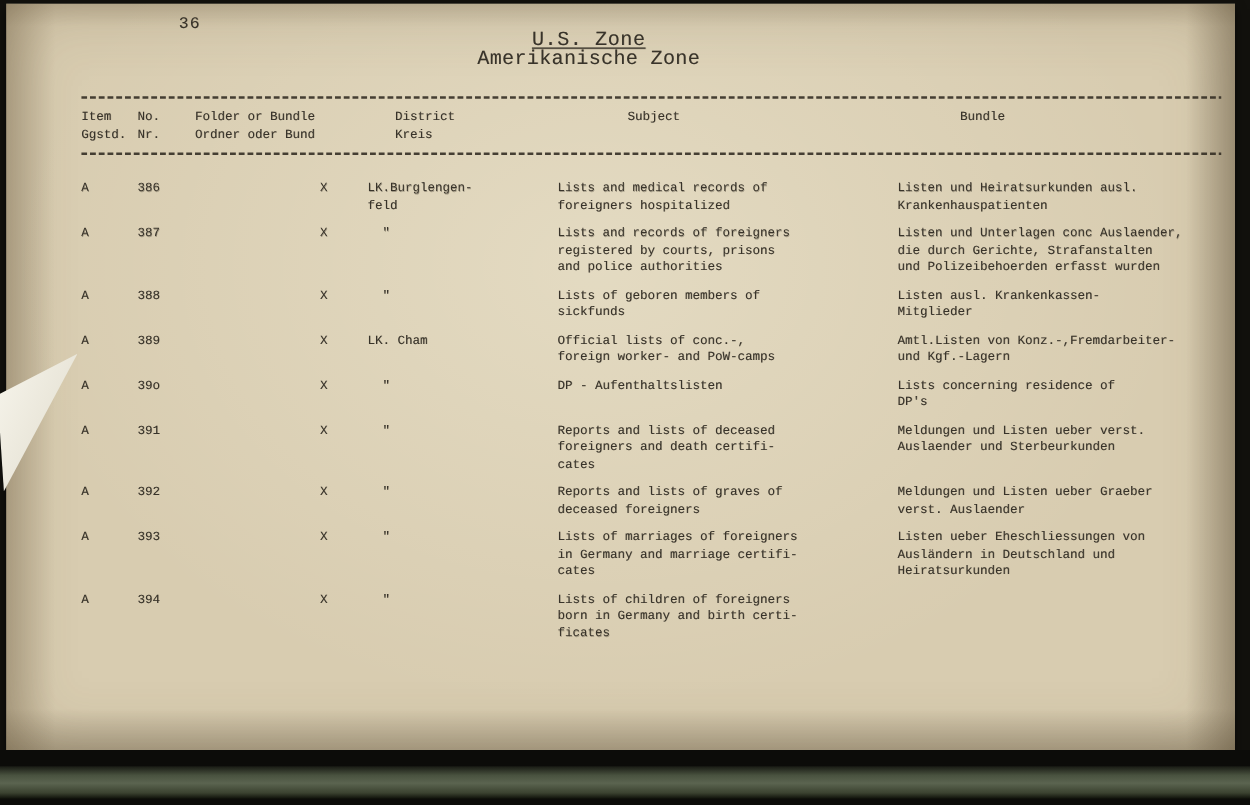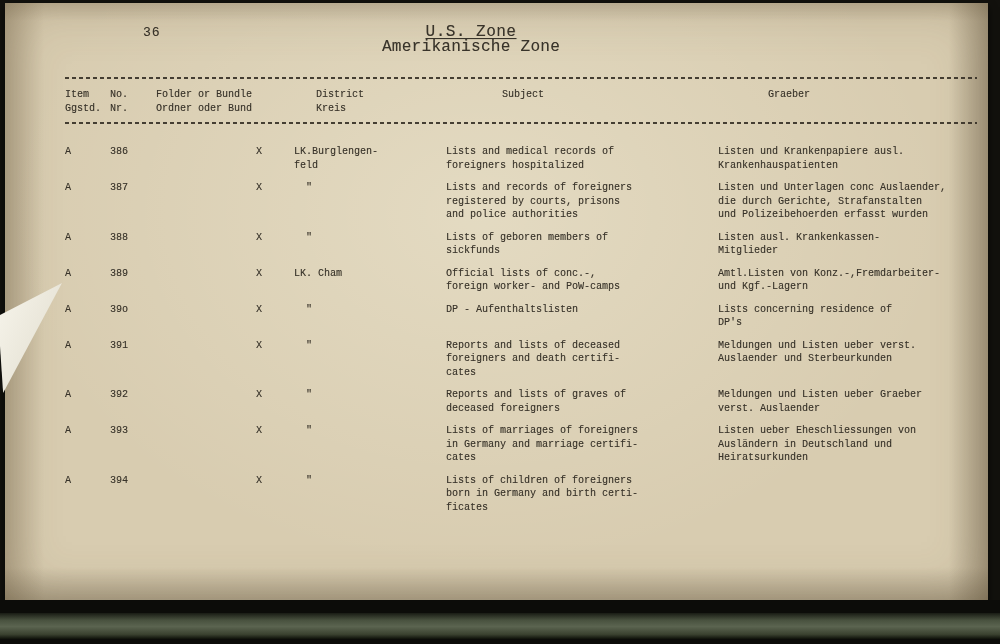--- a/index.html
+++ b/index.html
@@ -13,21 +13,21 @@
     background-color:#d8ccb0;
     background-image:
       radial-gradient(ellipse at 48% 35%, rgba(255,252,235,0.30), rgba(0,0,0,0) 65%),
       linear-gradient(90deg, rgba(92,76,50,0.28), rgba(0,0,0,0) 4%, rgba(0,0,0,0) 96%, rgba(70,58,38,0.35)),
       linear-gradient(180deg, rgba(90,75,50,0.18), rgba(0,0,0,0) 3%, rgba(0,0,0,0) 94%, rgba(60,50,32,0.30));
     box-shadow: inset 0 0 55px rgba(95,75,45,0.30), 0 4px 8px rgba(0,0,0,0.65);
     color:#38332a;
   }
   .typewriter{ text-shadow:0.3px 0.3px 0 rgba(45,40,28,0.35); }
   .pagenum{
-    position:absolute;left:138px;top:22px;font-size:13px;letter-spacing:1px;text-align:center;
+    position:absolute;left:138px;top:8px;font-size:13px;letter-spacing:1px;text-align:center;
   }
   .titleblock{
     position:absolute;left:60px;top:22px;width:812px;text-align:center;
     font-size:16px;line-height:15px;
   }
   .title{ text-decoration:underline; text-underline-offset:2px; letter-spacing:0.5px; display:inline-block;}
   .subtitle{ letter-spacing:0.3px; }
   .dashrule{
     position:absolute;left:60px;width:912px;height:3px;
     background:repeating-linear-gradient(90deg, rgba(52,46,36,0.9) 0 4.5px, rgba(0,0,0,0) 4.5px 7px);
@@ -81,37 +81,37 @@
   <div class="thead grid">
     <div class="hc">Item
 Ggstd.</div>
     <div class="hc">No.
 Nr.</div>
     <div class="hc hc-folder">Folder or Bundle
 Ordner oder Bund</div>
     <div class="hc hc-district">District
 Kreis</div>
     <div class="hc hc-subject">Subject</div>
-    <div class="hc hc-betreff">Graeber</div>
+    <div class="hc hc-betreff">Bundle</div>
   </div>
 
   <div class="dashrule rule2"></div>
 
   <div class="tbody">
 
     <div class="trow grid">
       <div class="c">A</div>
       <div class="c">386</div>
       <div class="c"></div>
       <div class="c">X</div>
       <div class="c">LK.Burglengen-
 feld</div>
       <div class="c">Lists and medical records of
 foreigners hospitalized</div>
-      <div class="c">Listen und Krankenpapiere ausl.
+      <div class="c">Listen und Heiratsurkunden ausl.
 Krankenhauspatienten</div>
     </div>
 
     <div class="trow grid">
       <div class="c">A</div>
       <div class="c">387</div>
       <div class="c"></div>
       <div class="c">X</div>
       <div class="c">&nbsp;&nbsp;"</div>
       <div class="c">Lists and records of foreigners

